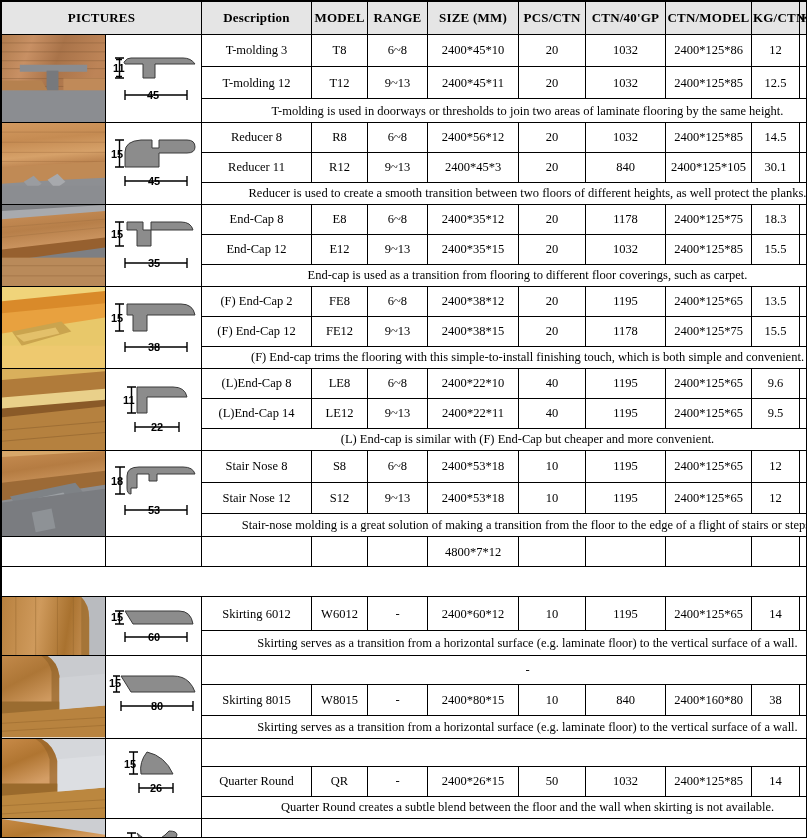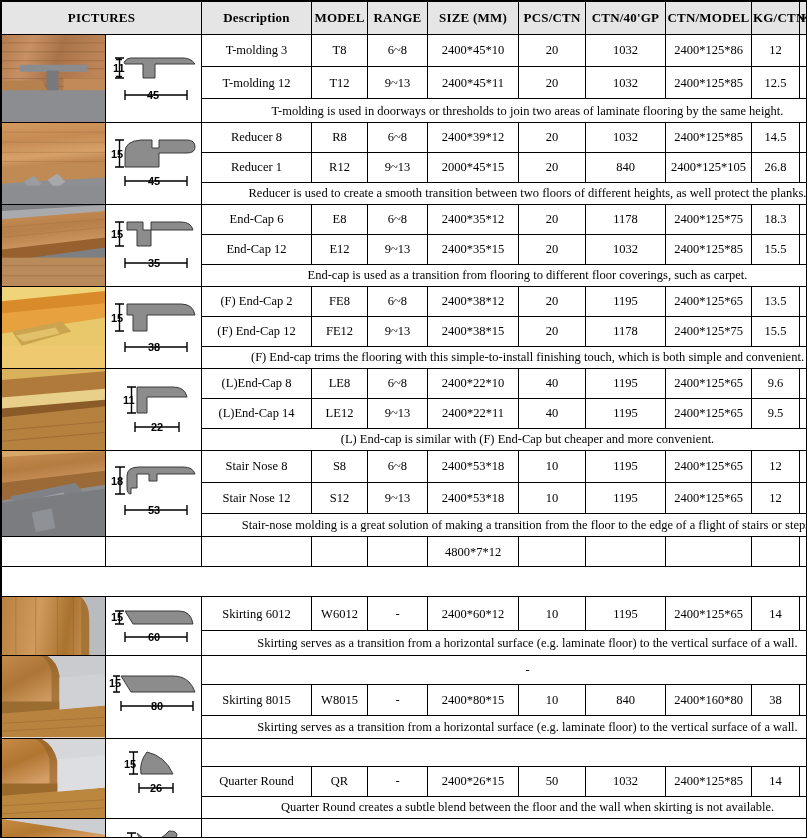--- a/index.html
+++ b/index.html
@@ -193,36 +193,36 @@
         <g class="dimline">
                   <path d="M18 56h62M18 51v10M80 51v10"></path>
                 </g>
         <text class="dimtext" x="41" y="60">45</text>
       </svg>
     </div>
   </td>
   <td>Reducer 8</td>
   <td>R8</td>
   <td>6~8</td>
-  <td class="sizecell">2400*39*12</td>
+  <td class="sizecell">2400*56*12</td>
   <td>20</td>
   <td>1032</td>
   <td class="sizecell">2400*125*85</td>
   <td>14.5</td>
   <td>14964</td>
 </tr>
 <tr style="height:30px">
-  <td>Reducer 1</td>
+  <td>Reducer 11</td>
   <td>R12</td>
   <td>9~13</td>
-  <td class="sizecell">2000*45*15</td>
+  <td class="sizecell">2400*45*3</td>
   <td>20</td>
   <td>840</td>
   <td class="sizecell">2400*125*105</td>
-  <td>26.8</td>
+  <td>30.1</td>
   <td>15540</td>
 </tr>
 <tr style="height:22px">
   <td class="desc-cell" colspan="9">Reducer is used to create a smooth transition between two floors of different heights, as well protect the planks.</td>
 </tr>
 
 <tr style="height:30px">
   <td class="pic" rowspan="3">
     <div class="photo">
       <svg viewBox="0 0 104 80" preserveAspectRatio="none" width="100%" height="100%">
@@ -255,21 +255,21 @@
                   <path d="M8 15h9M8 39h9M12.5 15v24"></path>
                 </g>
         <text class="dimtext" x="4" y="31">15</text>
         <g class="dimline">
                   <path d="M18 56h62M18 51v10M80 51v10"></path>
                 </g>
         <text class="dimtext" x="41" y="60">35</text>
       </svg>
     </div>
   </td>
-  <td>End-Cap 6</td>
+  <td>End-Cap 8</td>
   <td>E8</td>
   <td>6~8</td>
   <td class="sizecell">2400*35*12</td>
   <td>20</td>
   <td>1178</td>
   <td class="sizecell">2400*125*75</td>
   <td>18.3</td>
   <td>13547</td>
 </tr>
 <tr style="height:30px">

